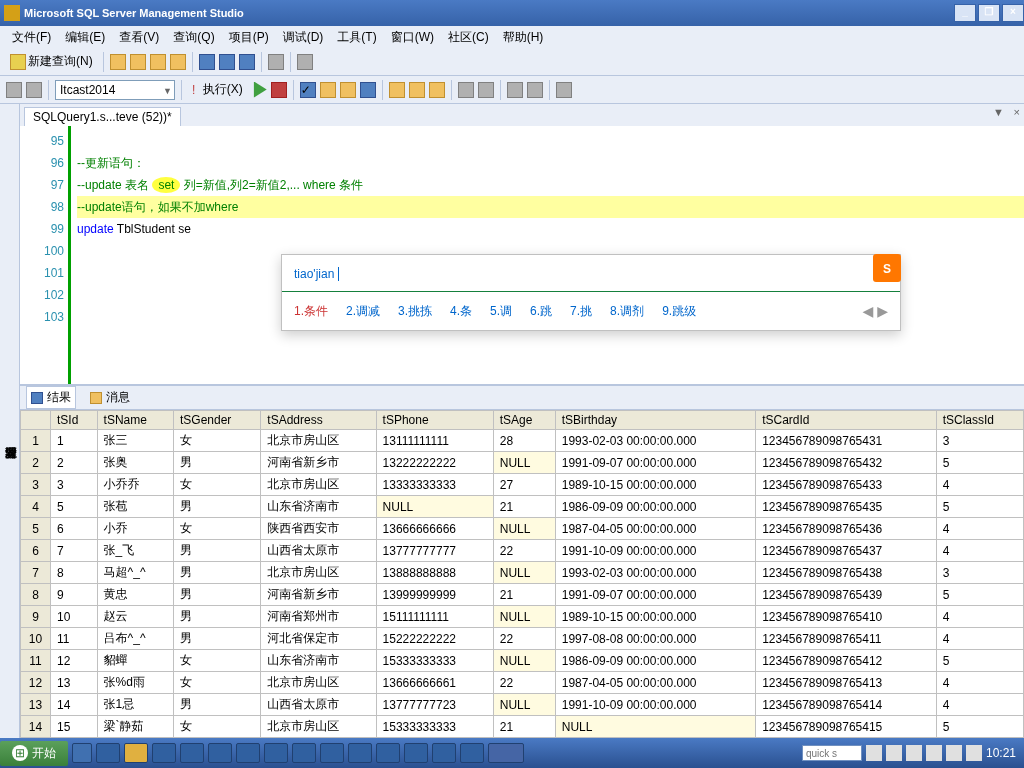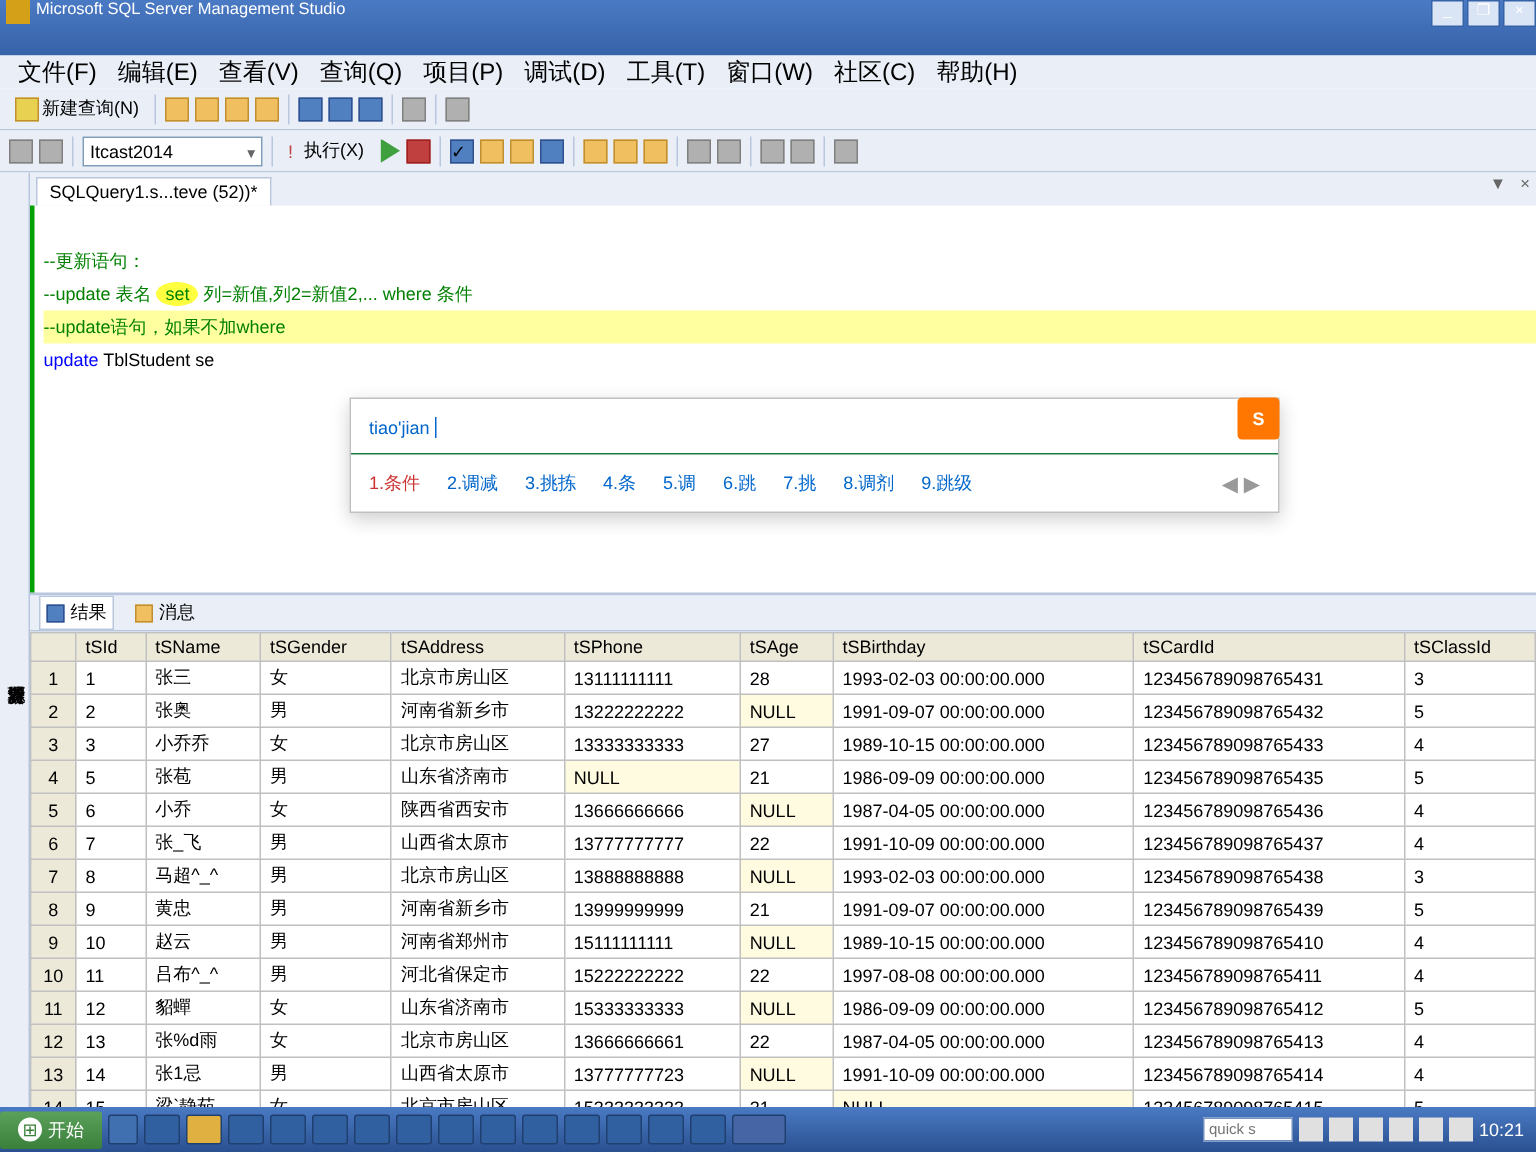--- a/index.html
+++ b/index.html
@@ -1,23 +1,23 @@
 <!DOCTYPE html>
 <html><head>
 <meta charset="utf-8">
 <style>
 * { margin: 0; padding: 0; box-sizing: border-box; font-family: "Microsoft YaHei", "SimSun", Tahoma, sans-serif; font-size: 12px; }
 body { background: #fff; width: 1024px; height: 768px; overflow: hidden; position: relative; }
-.titlebar { background: linear-gradient(#4a7ac4, #3662a8); height: 37px; display: flex; padding-left: 4px; color: #fff; }
+.titlebar { background: linear-gradient(#4a7ac4, #3662a8); height: 26px; display: flex; align-items: center; padding-left: 4px; color: #fff; font-weight: bold; }
 .titlebar-icon { width: 16px; height: 16px; background: #d4a017; margin-right: 4px; }
 .titlebar-text { flex: 1; font-size: 11px; }
 .window-controls { display: flex; }
 .win-btn { width: 22px; height: 18px; background: #d9e4f5; border: 1px solid #3662a8; margin-left: 2px; text-align: center; line-height: 14px; font-size: 10px; }
 .menubar { background: #e9eef7; height: 22px; display: flex; align-items: center; padding-left: 6px; gap: 2px; }
-.menu-item { padding: 14px 6px; font-size: 16px; cursor: pointer; }
+.menu-item { padding: 14px 6px; font-size: 12px; cursor: pointer; }
 .toolbar { background: #e9eef7; height: 28px; display: flex; align-items: center; padding-left: 6px; gap: 4px; border-bottom: 1px solid #b8c6de; }
 .toolbar2 { background: #e9eef7; height: 28px; display: flex; align-items: center; padding-left: 6px; gap: 4px; border-bottom: 1px solid #b8c6de; }
 .tb-btn { display: flex; align-items: center; padding: 2px 4px; gap: 2px; cursor: pointer; }
 .tb-sep { width: 1px; height: 20px; background: #b8c6de; margin: 0 2px; }
 .icon16 { width: 16px; height: 16px; display: inline-block; background: #f0c060; border: 1px solid #c09030; }
 .icon16.db { background: #e8d050; }
 .icon16.green { background: #40a040; border-color: #208020; }
 .icon16.red { background: #c04040; border-color: #a02020; }
 .icon16.blue { background: #5080c0; border-color: #305090; }
 .icon16.gray { background: #b0b0b0; border-color: #808080; }
@@ -143,20 +143,31 @@
 <div class="main-area">
   <div class="left-sidebar"><span>对象资源管理器</span></div>
   <div class="doc-area">
     <div class="tab-strip" style="position:relative;">
       <div class="doc-tab"><span>SQLQuery1.s...teve (52))*</span></div>
       <span class="close-x" style="right:20px;">▼</span>
       <span class="close-x">×</span>
     </div>
 
     <div class="editor">
+      <div class="gutter" id="gutter">
+          <div>95</div>
+          <div>96</div>
+          <div>97</div>
+          <div>98</div>
+          <div>99</div>
+          <div>100</div>
+          <div>101</div>
+          <div>102</div>
+          <div>103</div>
+        </div>
       <div class="code" id="code">
           <div class="code-line"> </div>
           <div class="code-line"><span class="comment">--更新语句：</span></div>
           <div class="code-line"><span class="comment">--update 表名 </span><span class="highlight comment">set</span><span class="comment"> 列=新值,列2=新值2,... where 条件</span></div>
           <div class="code-line cursor-hl"><span class="comment">--update语句，如果不加where</span></div>
           <div class="code-line"><span class="keyword">update</span> TblStudent se</div>
           <div class="code-line"> </div>
           <div class="code-line"> </div>
           <div class="ime-popup">
           <div class="ime-logo"><span>S</span></div>

